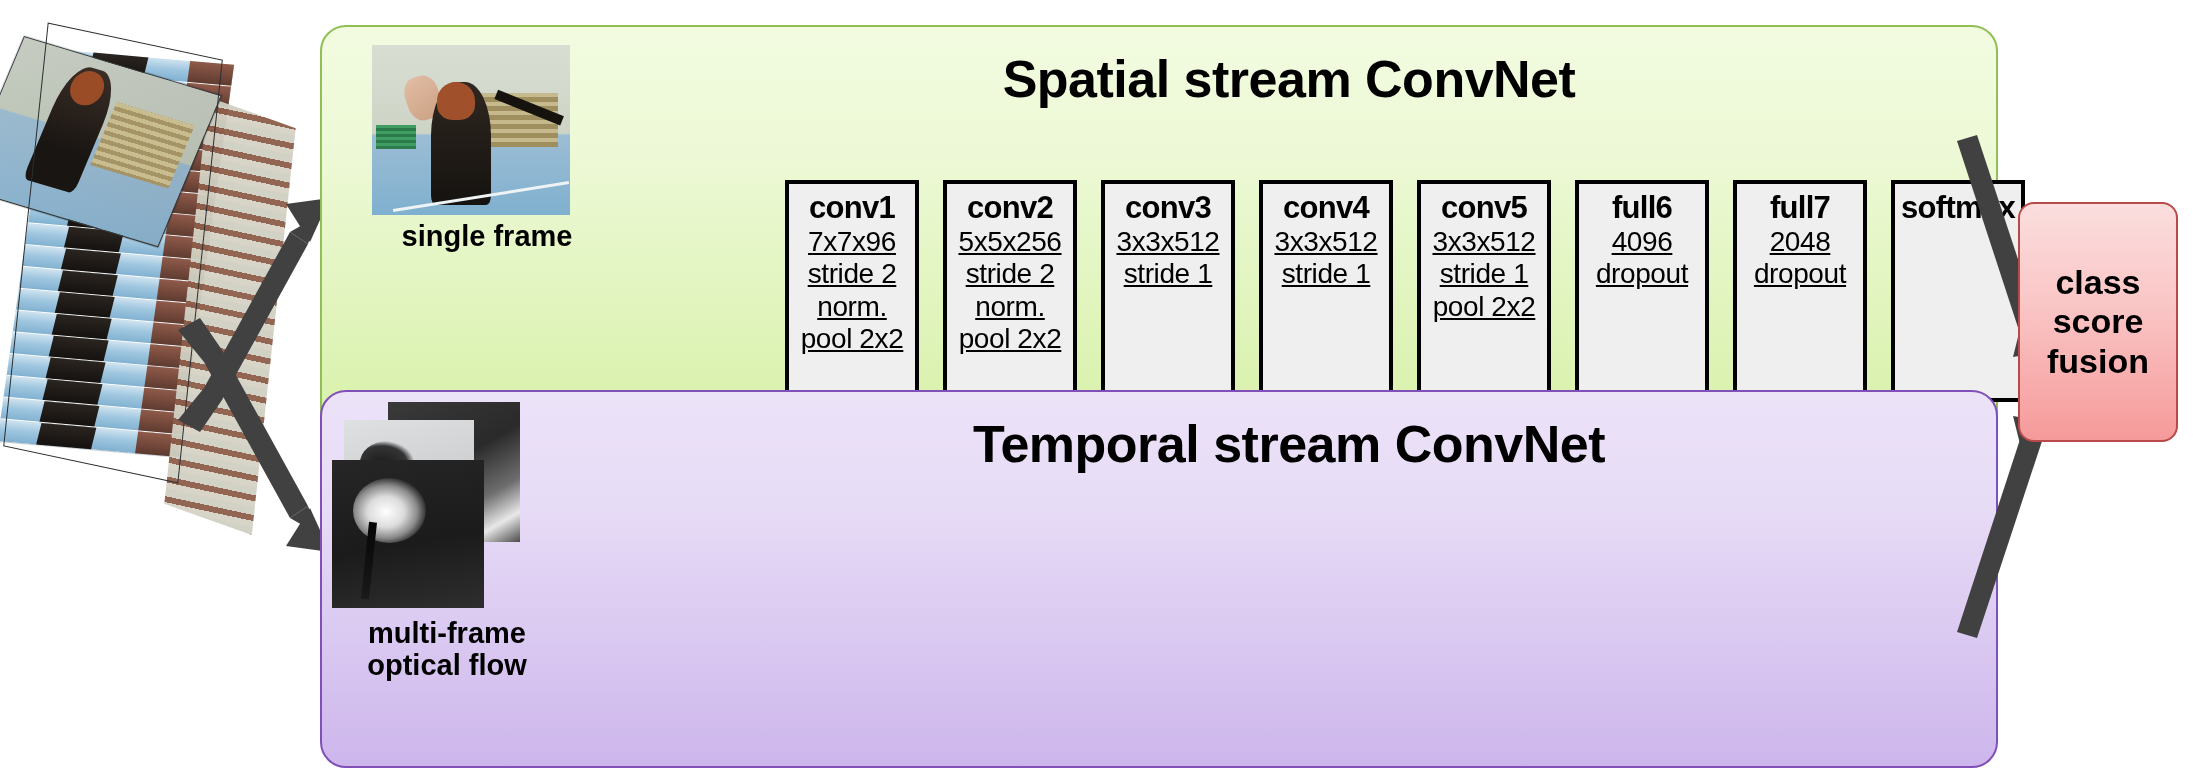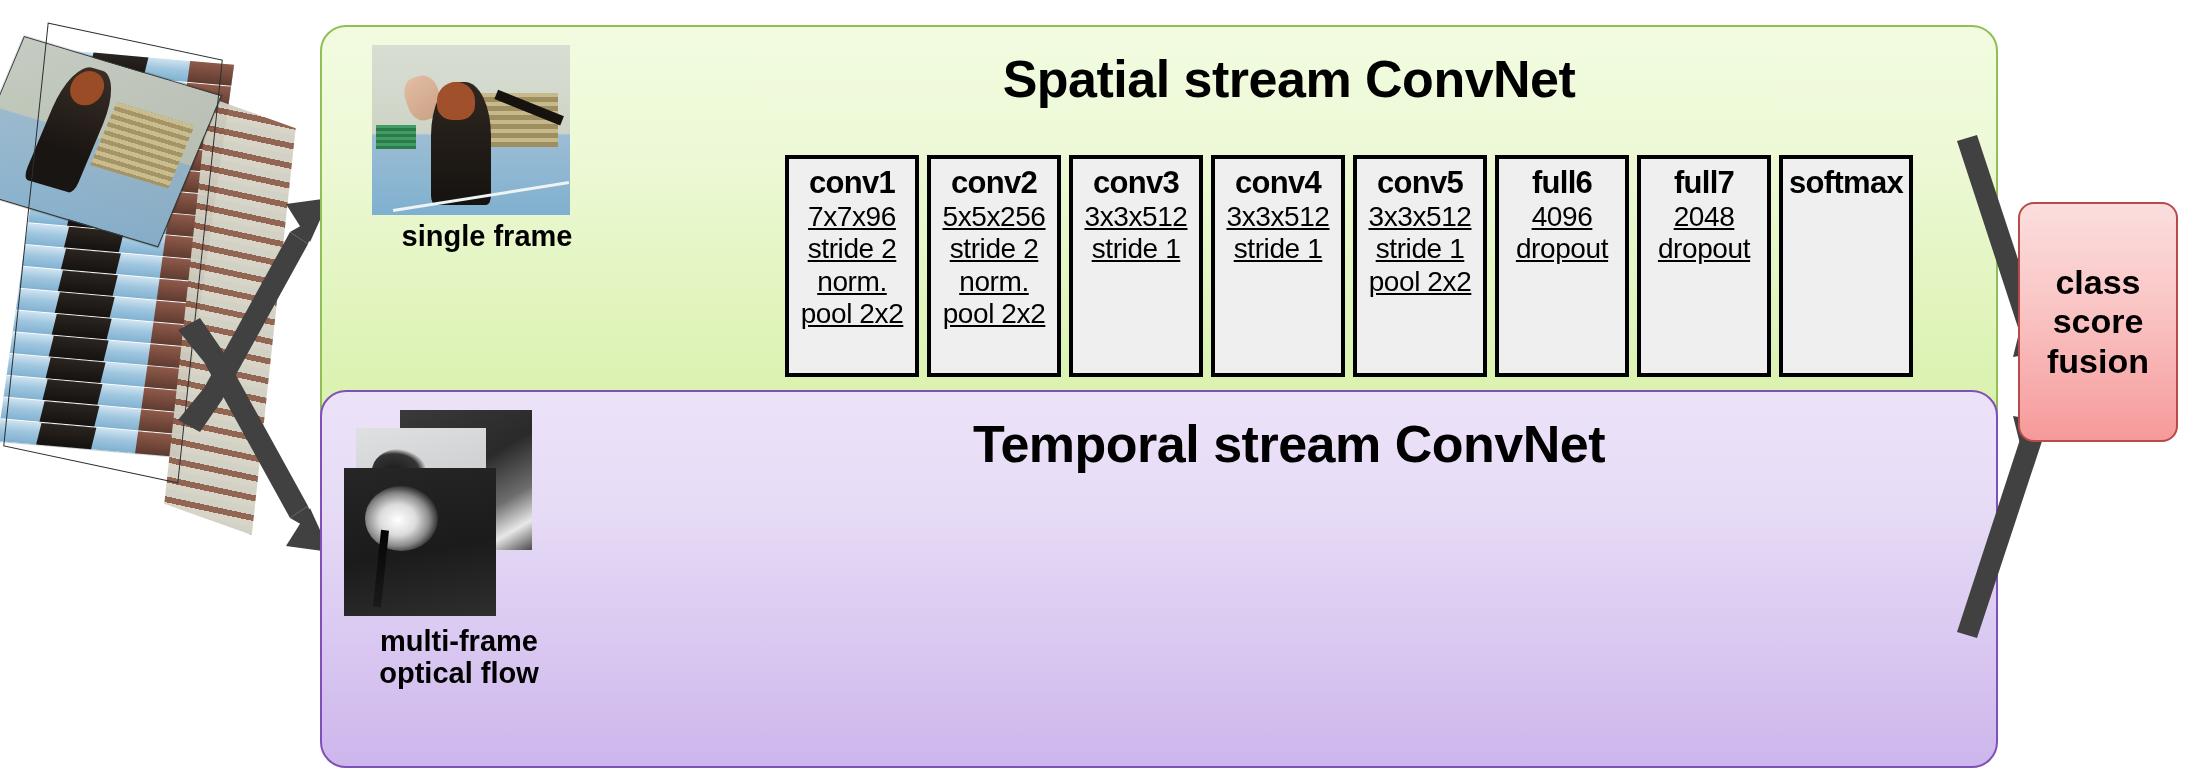--- a/index.html
+++ b/index.html
@@ -171,21 +171,21 @@
     font-weight: bold;
     color: #000;
     letter-spacing: -0.5px;
   }
   #spatial-title { top: 22px; }
   #temporal-title { top: 22px; }
 
   
   .thumb-area { position: absolute; }
   #spatial-thumb-area { left: 22px; top: 18px; width: 230px; margin-left: 28px; }
-  #temporal-thumb-area { left: 22px; top: 10px; width: 230px; margin-top: 8px; }
+  #temporal-thumb-area { left: 10px; top: 10px; width: 230px; }
 
   .frame-img {
     width: 198px;
     height: 170px;
     border: 0;
     position: relative;
     overflow: hidden;
     background: linear-gradient(180deg,#d9ded2 0%, #cdd4c6 52%, #9cbdd4 53%, #7fb0cf 100%);
   }
   .frame-img .fig-body {
@@ -260,21 +260,22 @@
     color: #000;
     line-height: 1.1;
     white-space: pre-line;
     margin-top: 6px;
   }
 
   
   .layers-row {
     position: absolute;
     display: flex;
-    gap: 8px;
+    gap: 24px;
+    margin-top: 25px;
   }
   #spatial-layers { left: 463px; top: 128px; }
 
   .layer-box {
     width: 134px;
     height: 222px;
     background: #efefef;
     border: 4px solid #000;
     box-sizing: border-box;
     padding-top: 6px;

